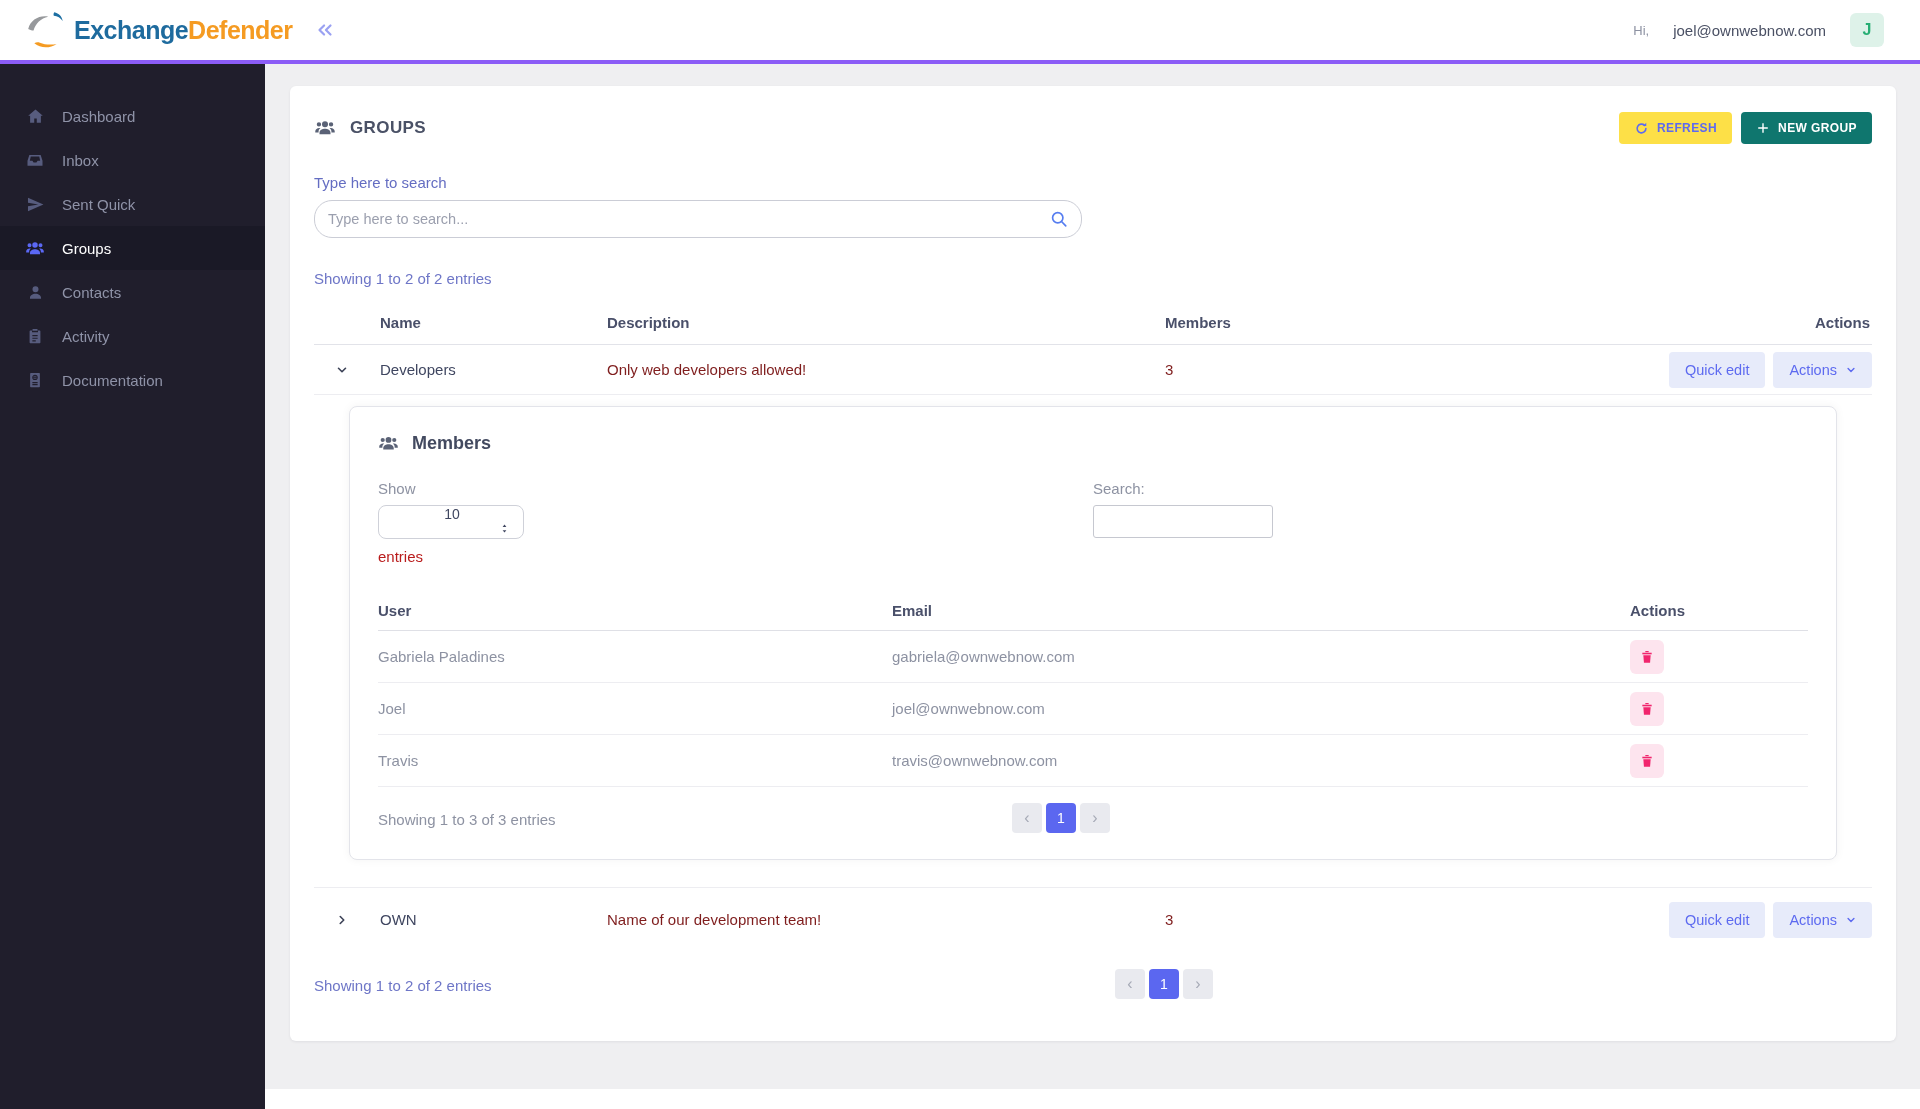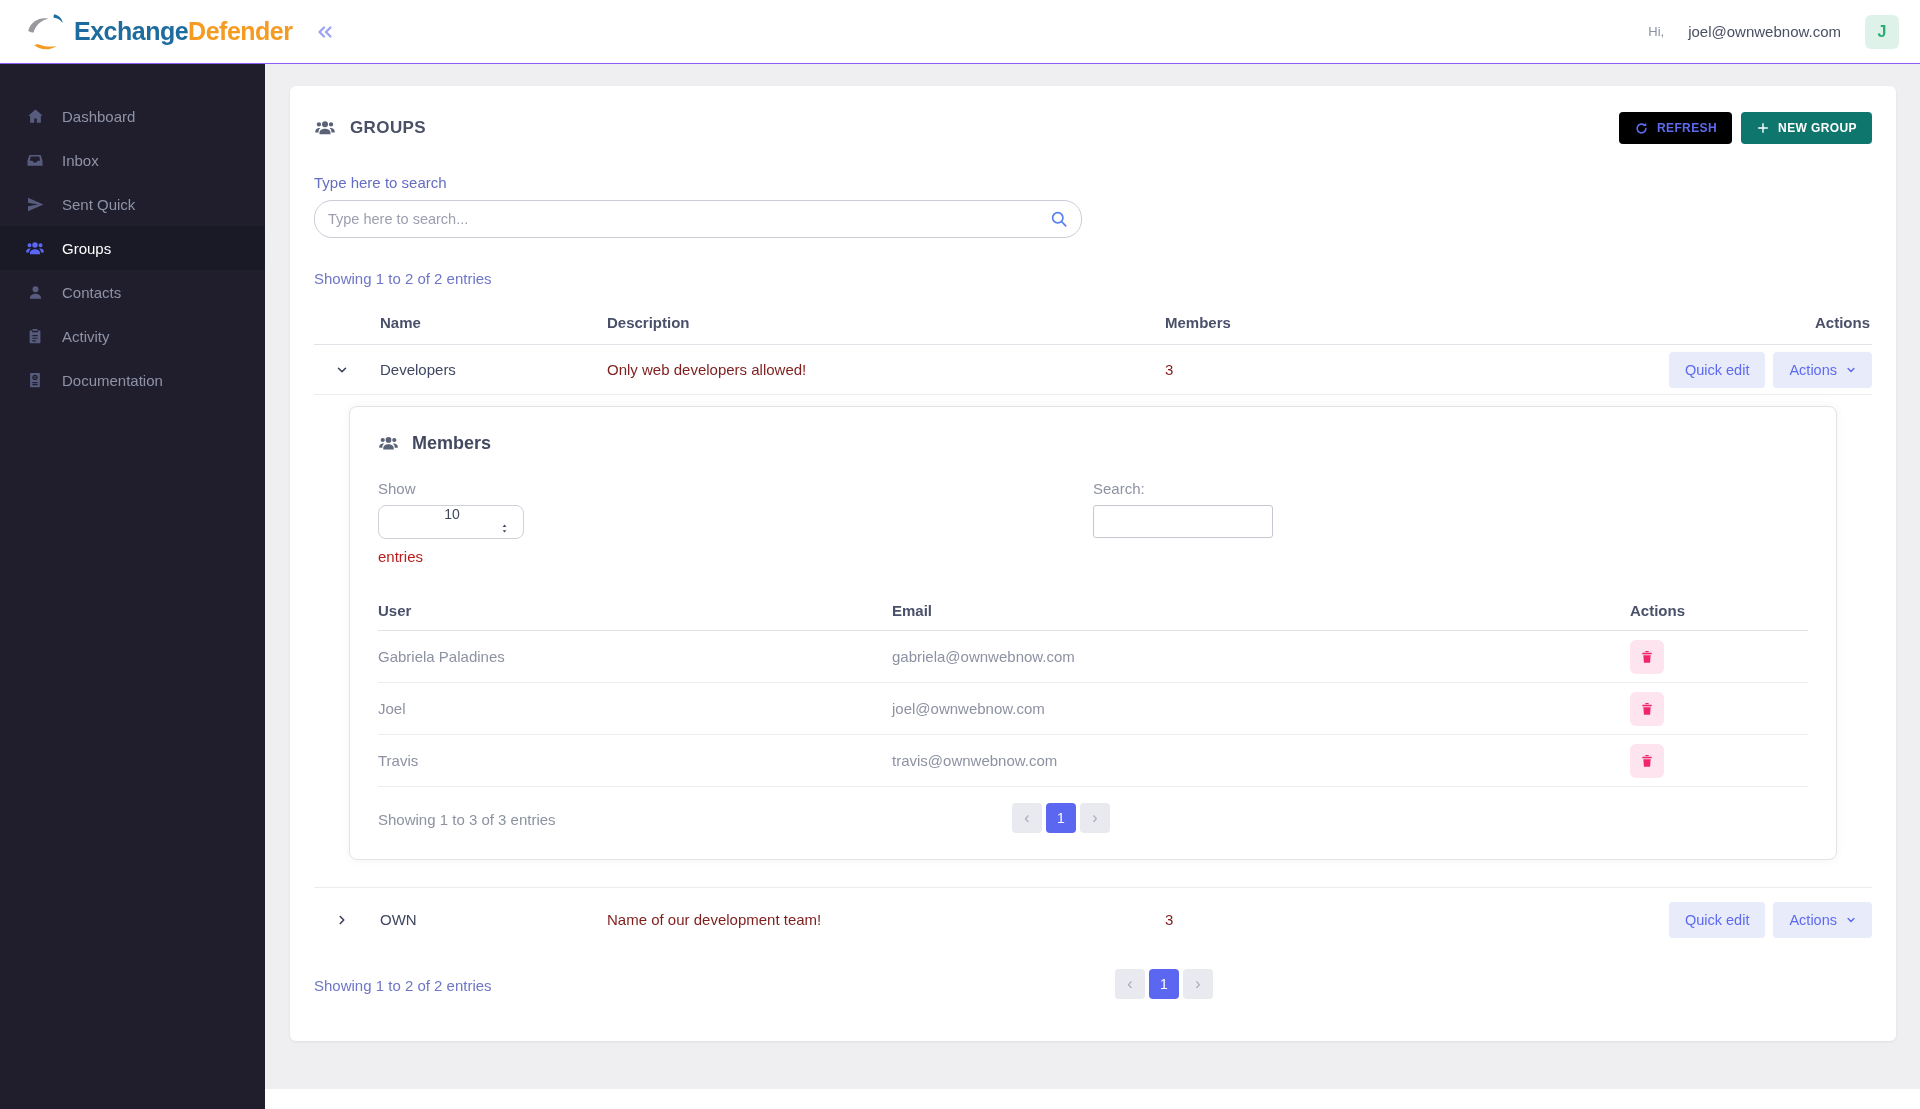--- a/index.html
+++ b/index.html
@@ -1,21 +1,21 @@
 <!DOCTYPE html>
 <html><head>
 <meta charset="utf-8">
 <style>
   * { margin:0; padding:0; box-sizing:border-box; }
   html,body { width:1920px; height:1109px; overflow:hidden;
     font-family:"Liberation Sans","DejaVu Sans",sans-serif; background:#efeff1; }
 
   
-  .topbar { height:64px; background:#ffffff; border-bottom:1px solid #8b5cf6;
-    display:flex; align-items:center; padding:0 21px 0 24px; }
+  .topbar { height:64px; background:#ffffff; border-bottom:4px solid #8b5cf6;
+    display:flex; align-items:center; padding:0 36px 0 24px; }
   .brand { display:flex; align-items:center; gap:6px; cursor:pointer; }
   .brand-text { font-size:25px; font-weight:700; letter-spacing:-.5px; }
   .brand-ex { color:#1e6b9e; } .brand-def { color:#f59b22; }
   .collapse-btn { margin-left:22px; background:none; border:none; color:#9aa1f2; cursor:pointer; display:flex; }
   .topbar-right { margin-left:auto; display:flex; align-items:center; gap:24px; }
   .greeting { font-size:13px; color:#8d92a2; }
   .user-email { font-size:15px; color:#4a5064; }
   .avatar { width:34px; height:34px; border-radius:6px; background:#def2e9; color:#27ae74;
     font-weight:700; font-size:16px; display:flex; align-items:center; justify-content:center; cursor:pointer; }
 
@@ -31,21 +31,21 @@
   .main { flex:1; background:#efeff1; position:relative; }
 
   
   .card { background:#ffffff; border-radius:6px; box-shadow:0 1px 3px rgba(20,20,40,.07);
     margin:22px 24px 0 25px; padding:26px 24px 40px; }
   .card-head { display:flex; align-items:center; }
   .card-title-wrap { display:flex; align-items:center; gap:14px; color:#5a6276; }
   .card-title { font-size:17px; font-weight:700; letter-spacing:.4px; color:#4a5166; }
   .head-buttons { margin-left:auto; display:flex; gap:9px; }
   .btn { border:none; border-radius:4px; cursor:pointer; font-family:inherit; display:flex; align-items:center; }
-  .btn-light { background:#000000; color:#5d6af0; height:32px; padding:0 15px; gap:8px;
+  .btn-light { background:#fde047; color:#5d6af0; height:32px; padding:0 15px; gap:8px;
     font-size:12px; font-weight:700; letter-spacing:.4px; }
   .btn-primary { background:#0f766e; color:#ffffff; height:32px; padding:0 15px; gap:8px;
     font-size:12px; font-weight:700; letter-spacing:.4px; }
 
   .search-block { margin-top:30px; }
   .search-label { font-size:15px; color:#646dc2; margin-bottom:9px; }
   .search-wrap { position:relative; width:768px; }
   .search-input { width:100%; height:38px; border:1px solid #cbcdd6; border-radius:18px;
     padding:0 44px 0 13px; font-size:14.5px; color:#4a5064; font-family:inherit; outline:none; }
   .search-input::placeholder { color:#9b9fae; }

